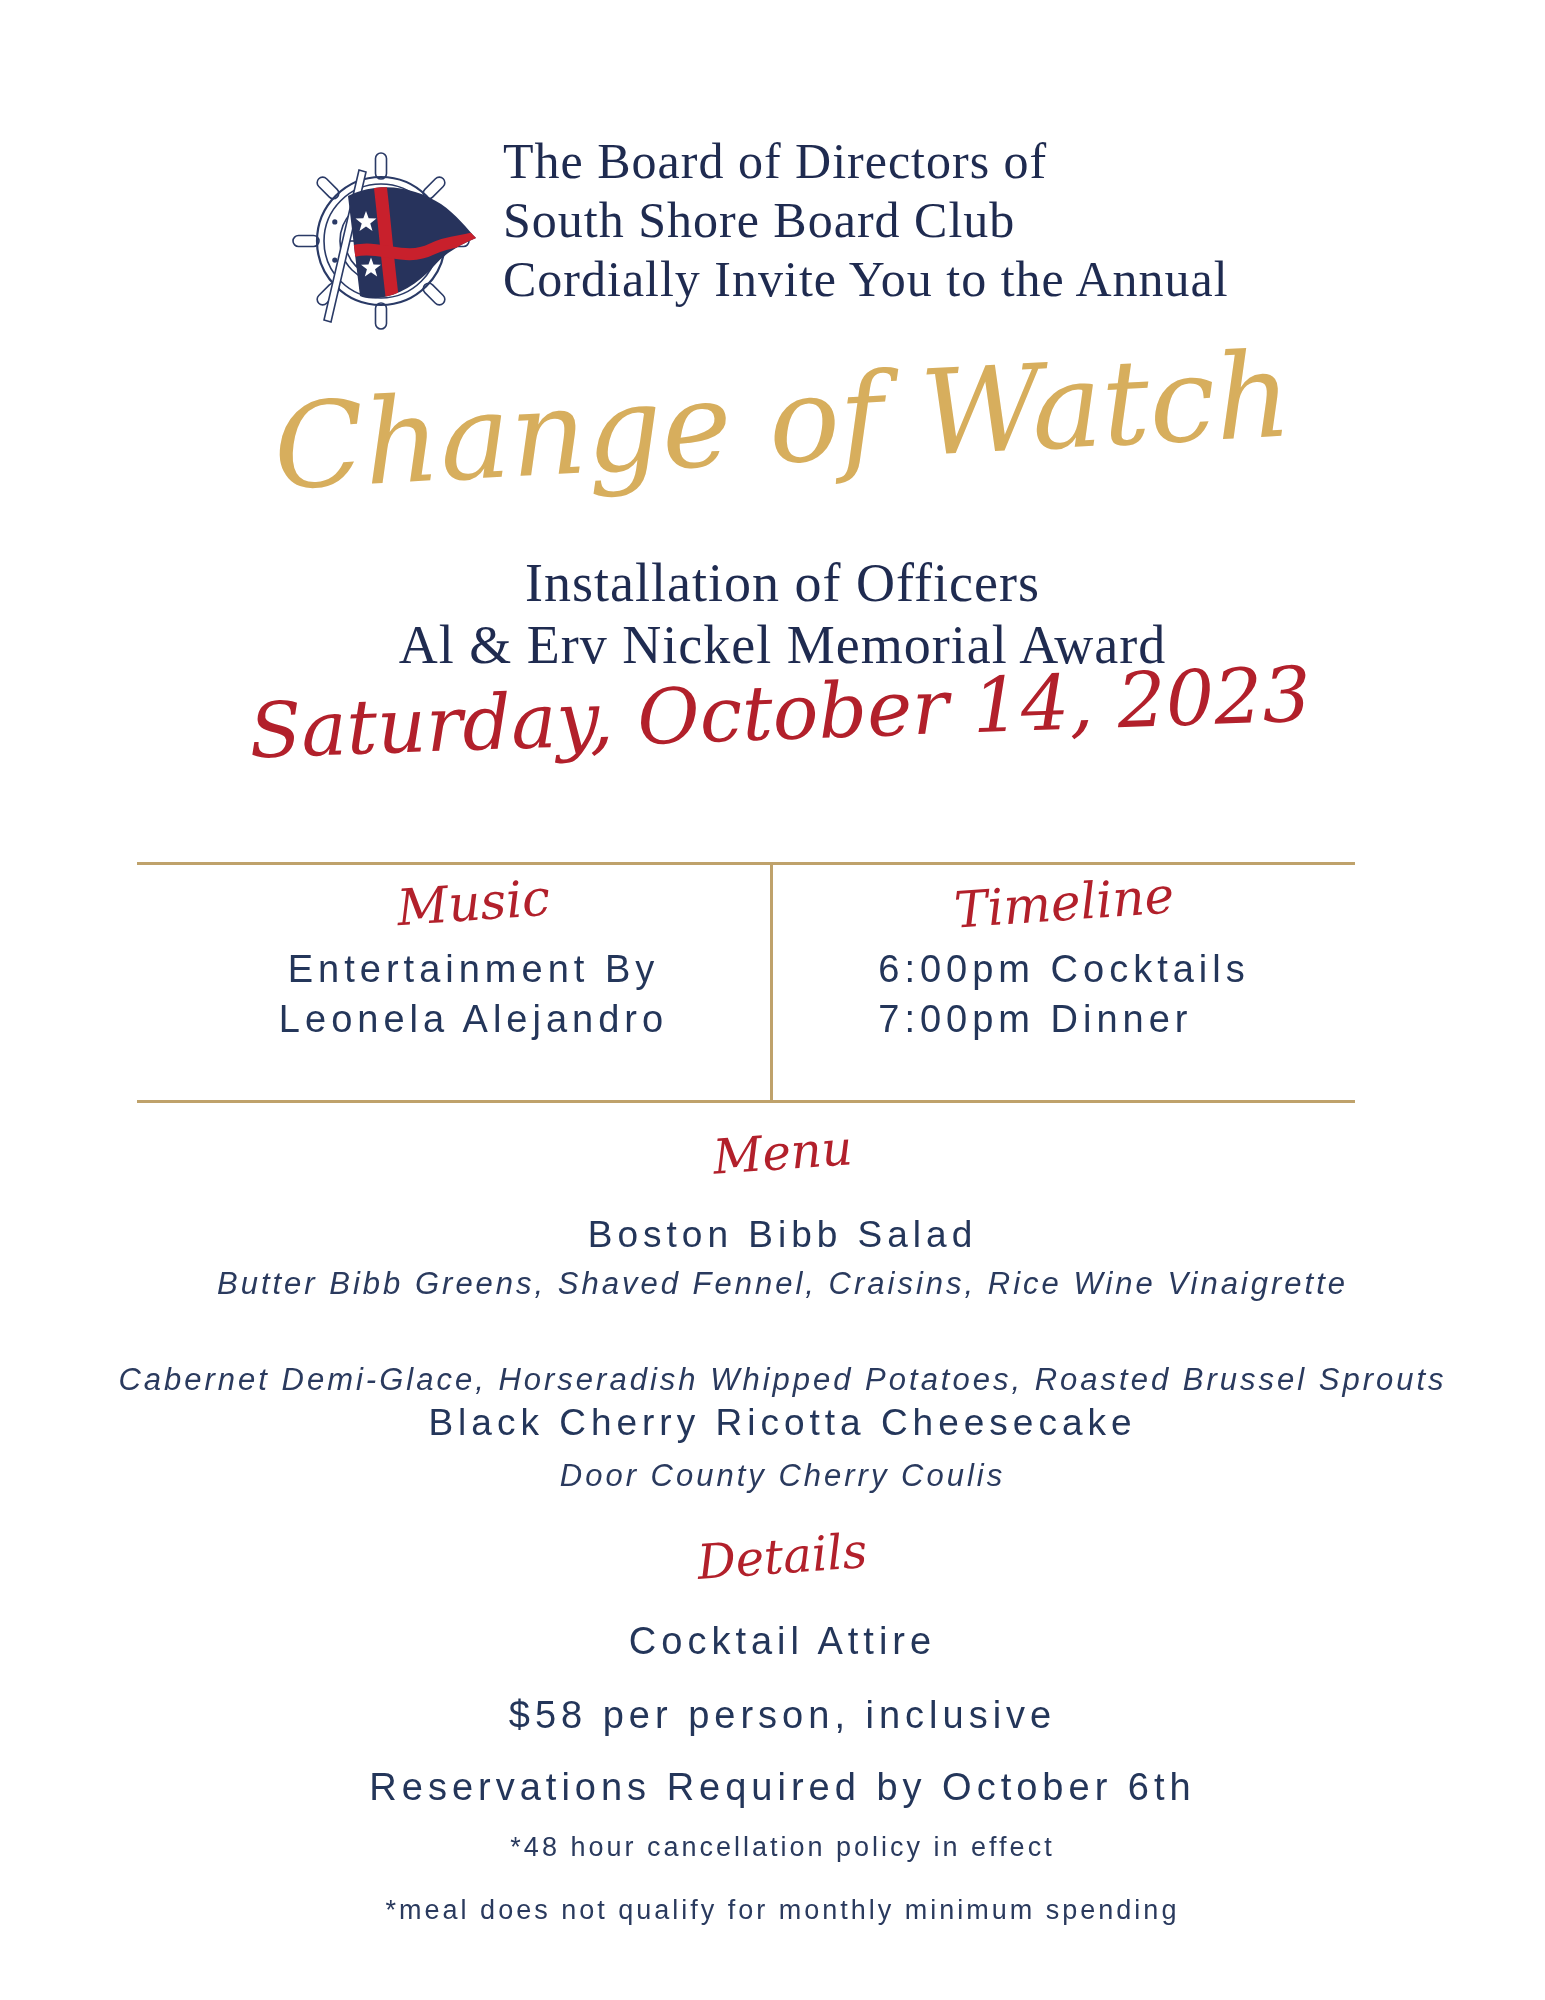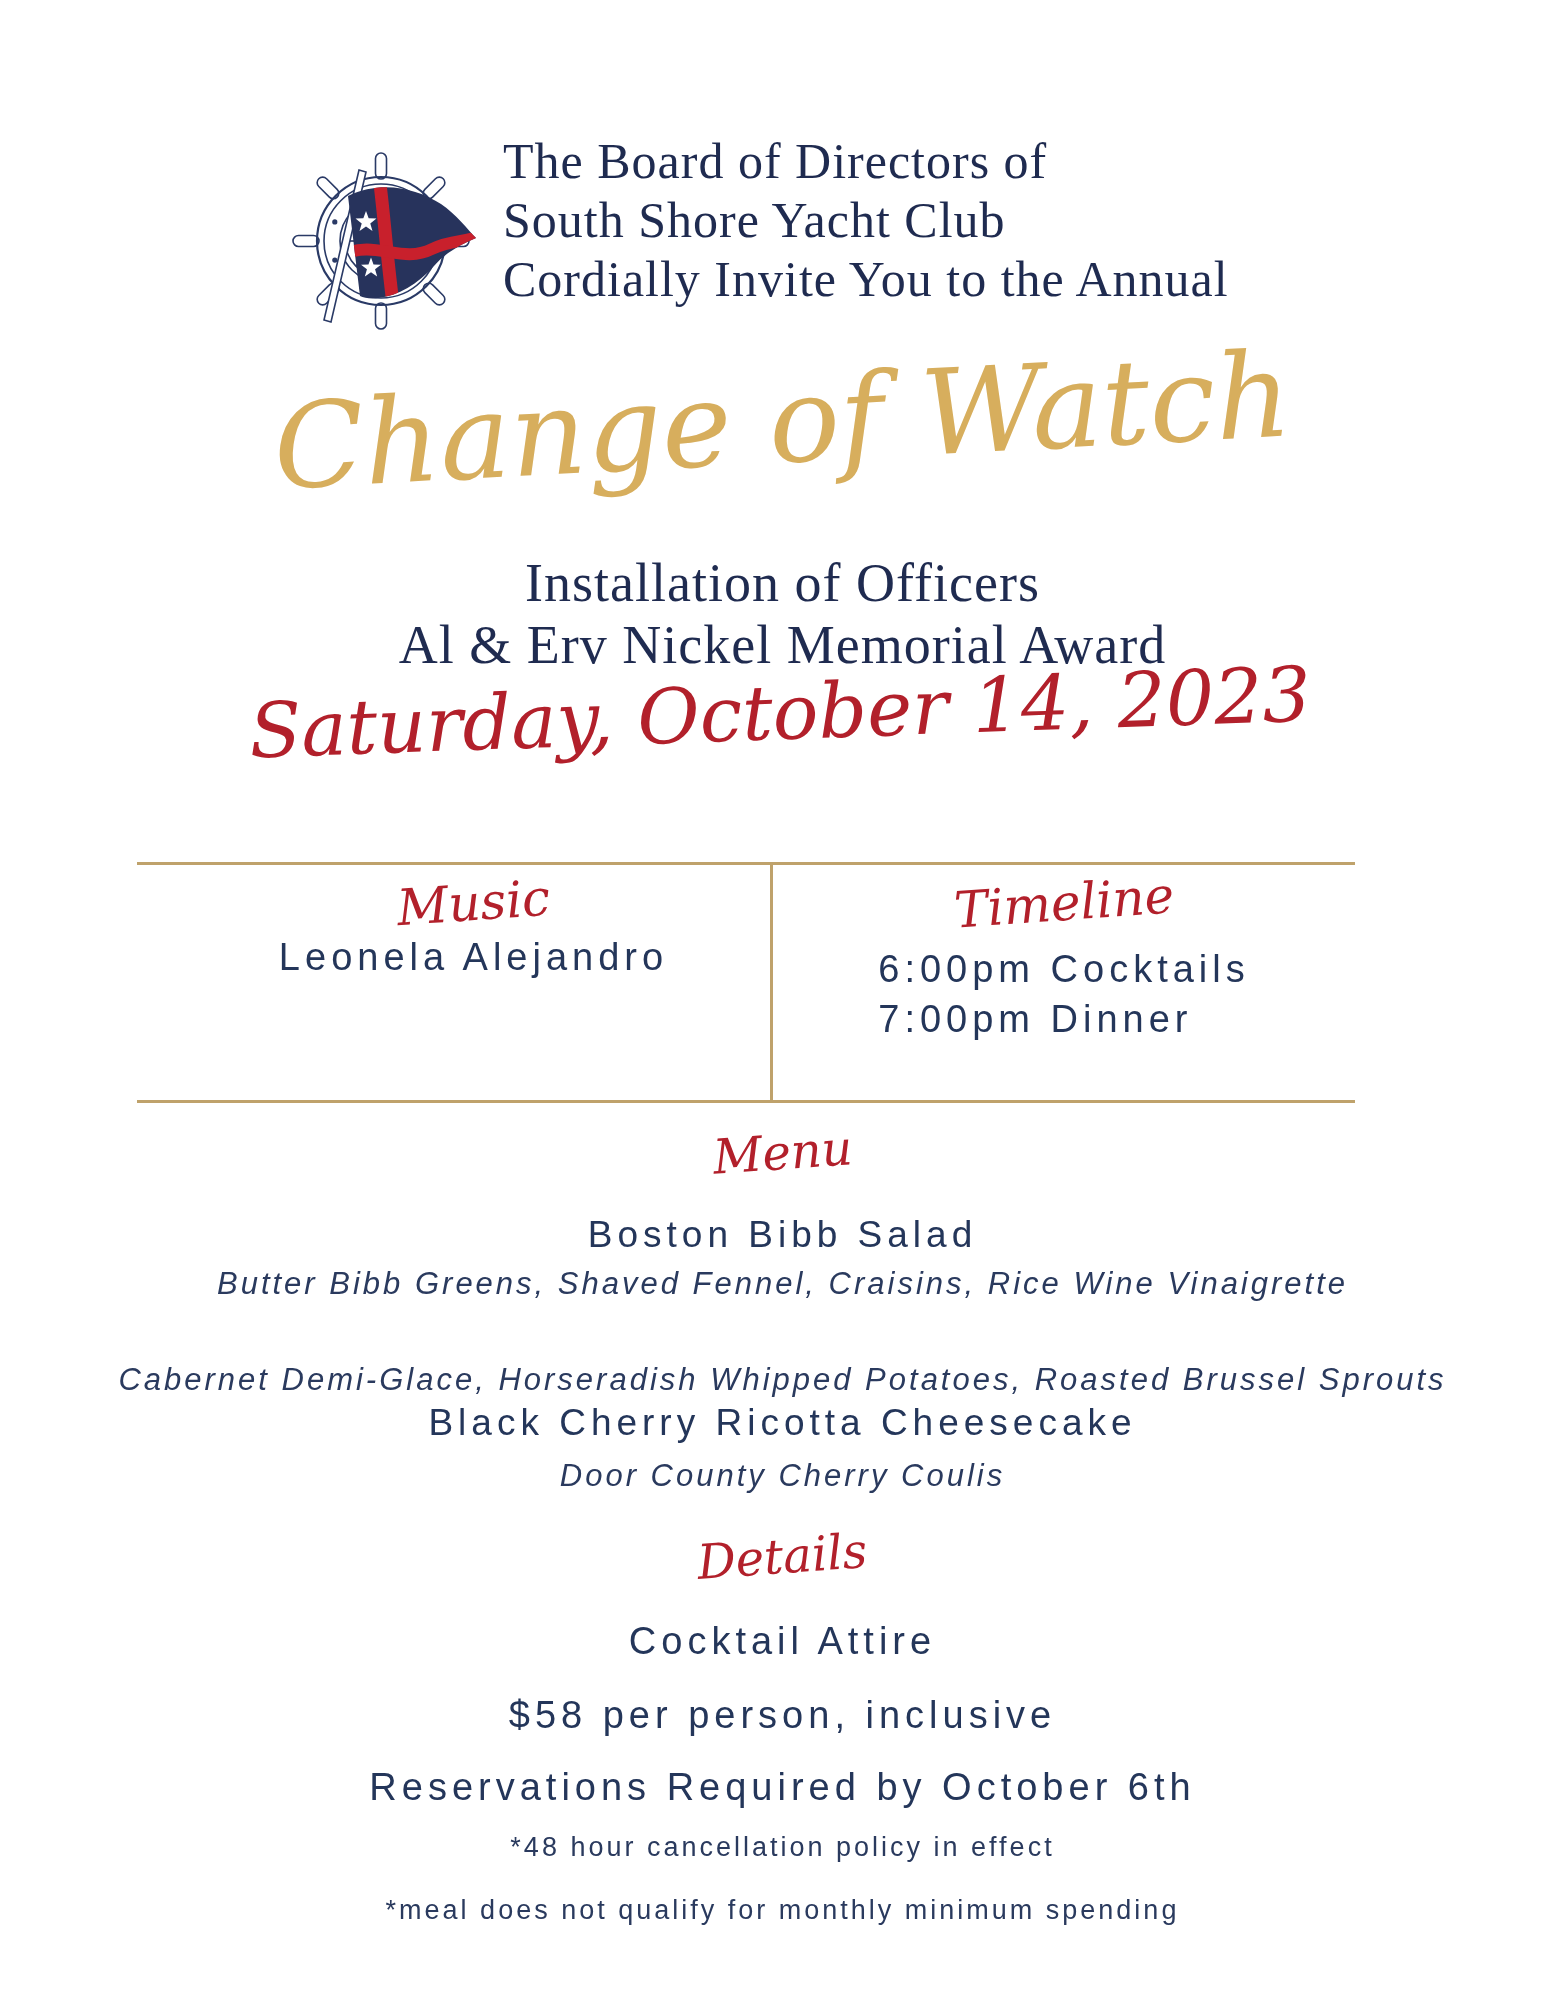--- a/index.html
+++ b/index.html
@@ -155,39 +155,40 @@
         <path d="M94,38 C98,70 100,100 106,150" stroke="#c8202c" stroke-width="13" fill="none"></path>
         <path d="M58,108 C90,94 116,118 146,103 C164,94 178,96 192,91" stroke="#c8202c" stroke-width="12" fill="none"></path>
       </g>
       <polygon fill="#ffffff" points="0,-11 2.65,-3.64 10.46,-3.4 4.28,1.39 6.47,8.9 0,4.5 -6.47,8.9 -4.28,1.39 -10.46,-3.4 -2.65,-3.64" transform="translate(80,76)"></polygon>
       <polygon fill="#ffffff" points="0,-11 2.65,-3.64 10.46,-3.4 4.28,1.39 6.47,8.9 0,4.5 -6.47,8.9 -4.28,1.39 -10.46,-3.4 -2.65,-3.64" transform="translate(85,122) scale(0.95)"></polygon>
     </g>
   </svg>
 
   <div class="abs serif header-lines">
     <div>The Board of Directors of</div>
-    <div>South Shore Yacht Club</div>
+    <div>South Shore Board Club</div>
     <div>Cordially Invite You to the Annual</div>
   </div>
 
   <div class="abs script title-script">Change of Watch</div>
 
   <div class="abs serif subtitle">
     <div>Installation of Officers</div>
     <div>Al &amp; Erv Nickel Memorial Award</div>
   </div>
 
   <div class="abs script date-script">Saturday, October 14, 2023</div>
 
   <div class="abs gold-rule-h" style="left:137px;top:862px;width:1218px;"></div>
   <div class="abs gold-rule-h" style="left:137px;top:1100px;width:1218px;"></div>
   <div class="abs gold-rule-v" style="left:770px;top:862px;height:241px;"></div>
 
   <div class="abs col" style="left:137px;top:874px;width:633px;padding-left:40px;box-sizing:border-box;">
     <div class="script red-script">Music</div>
+    <div class="sans-line" style="margin-top:12px;">Entertainment By</div>
     <div class="sans-line">Leonela Alejandro</div>
   </div>
 
   <div class="abs col" style="left:773px;top:874px;width:582px;">
     <div class="script red-script">Timeline</div>
     <div class="times-block" style="margin-top:12px;">
       <div class="sans-line">6:00pm Cocktails</div>
       <div class="sans-line">7:00pm Dinner</div>
     </div>
   </div>

